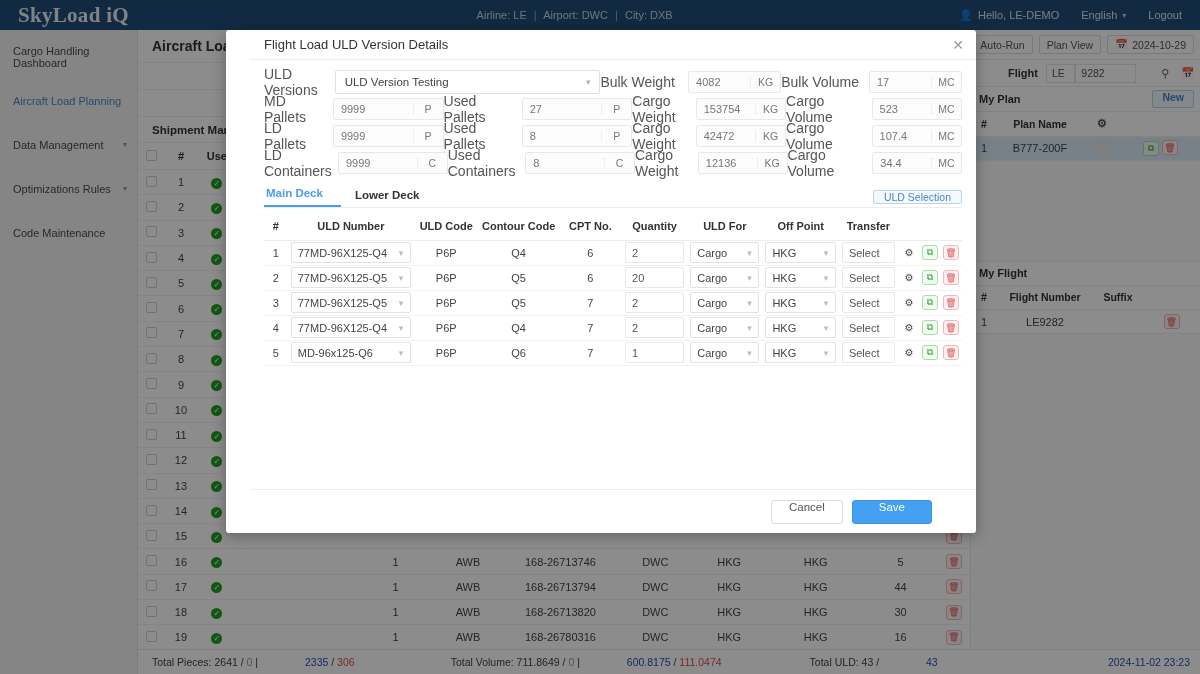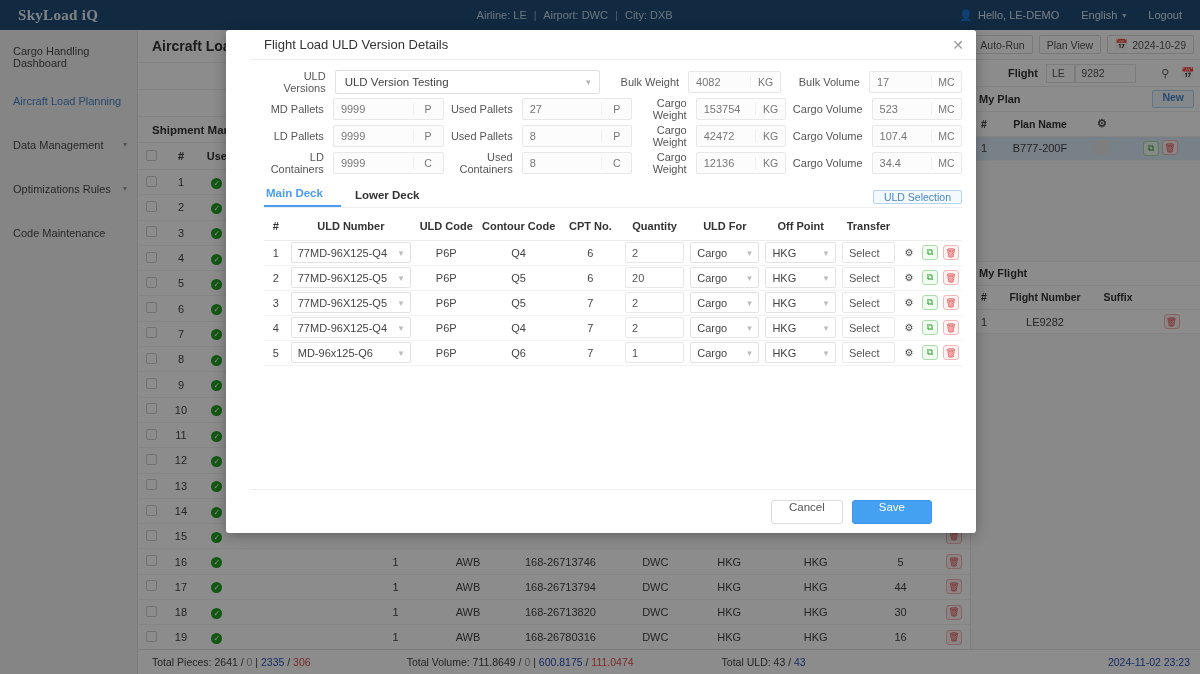--- a/index.html
+++ b/index.html
@@ -11,21 +11,21 @@
     position:relative;
   }
 
   
   .topbar{
     position:absolute; left:0; top:0; width:1200px; height:30px;
     background:#1f4e79; color:#dce6f1; display:flex; align-items:center;
   }
   .brand{
     width:190px; padding-left:18px; font-family:"Liberation Serif", serif;
-    font-size:15px; font-weight:bold; color:#e8eef5; letter-spacing:.3px;
+    font-size:21px; font-weight:bold; color:#e8eef5; letter-spacing:.3px;
   }
   .topcenter{ flex:1; text-align:center; font-size:11px; color:#c5d5e6; }
   .topcenter .sep{ margin:0 4px; color:#8fa9c4; }
   .topright{ display:flex; align-items:center; gap:22px; padding-right:18px; font-size:11px; color:#d8e3ef;}
   .topright .item{ display:flex; align-items:center; gap:5px; cursor:pointer;}
   .user-ic{ font-size:11px; }
   .caretd{ font-size:8px; opacity:.85; }
 
   
   .sidebar{
@@ -129,21 +129,21 @@
     color:#2f9e2f;display:inline-flex;align-items:center;justify-content:center;font-size:9px;cursor:pointer;
   }
 
   
   .totals{
     position:absolute; left:138px; top:649px; width:1062px; height:25px;
     background:#fff; border-top:1px solid #e6e6e6; display:flex; align-items:center;
     font-size:10.5px; color:#444;
   }
   .tot-cell{ padding-left:14px; }
-  .b{ color:#2b4fb8; }
+  .b{ color:#2b4fb8;margin-left:44px; }
   .r{ color:#e05050; }
   .g{ color:#999; }
   .tot-time{ margin-left:auto; padding-right:10px; color:#2b4fb8; }
 
   
   .overlay{
     position:absolute; left:0; top:0; width:1200px; height:674px;
     background:rgba(0,0,0,0.45);
   }
 
@@ -155,21 +155,21 @@
   }
   .modal-head{
     height:30px; display:flex; align-items:center; justify-content:space-between;
     padding:0 12px 0 14px; border-bottom:1px solid #eee;
   }
   .modal-title{ font-size:13px; color:#333; }
   .modal-x{ font-size:14px; color:#999; cursor:pointer; line-height:1; }
   .modal-body{ flex:1; padding:8px 14px 0 14px; overflow:hidden; }
 
   .frow{ display:flex; align-items:center; height:27px; }
-  .fl{ font-size:11px; color:#555; text-align:right; padding-right:9px; }
+  .fl{ font-size:14px; color:#555; text-align:left; padding-right:9px; }
   .finput{
     height:22px; border:1px solid #e8e8e8; border-radius:2px; background:#fcfcfc;
     display:flex; align-items:center; font-size:11px; color:#777;
   }
   .finput .v{ flex:1; padding-left:7px; overflow:hidden; white-space:nowrap;}
   .finput .u{
     width:30px; text-align:center; color:#777; font-size:10.5px;
     border-left:1px solid #efefef;
   }
   .fsel{

